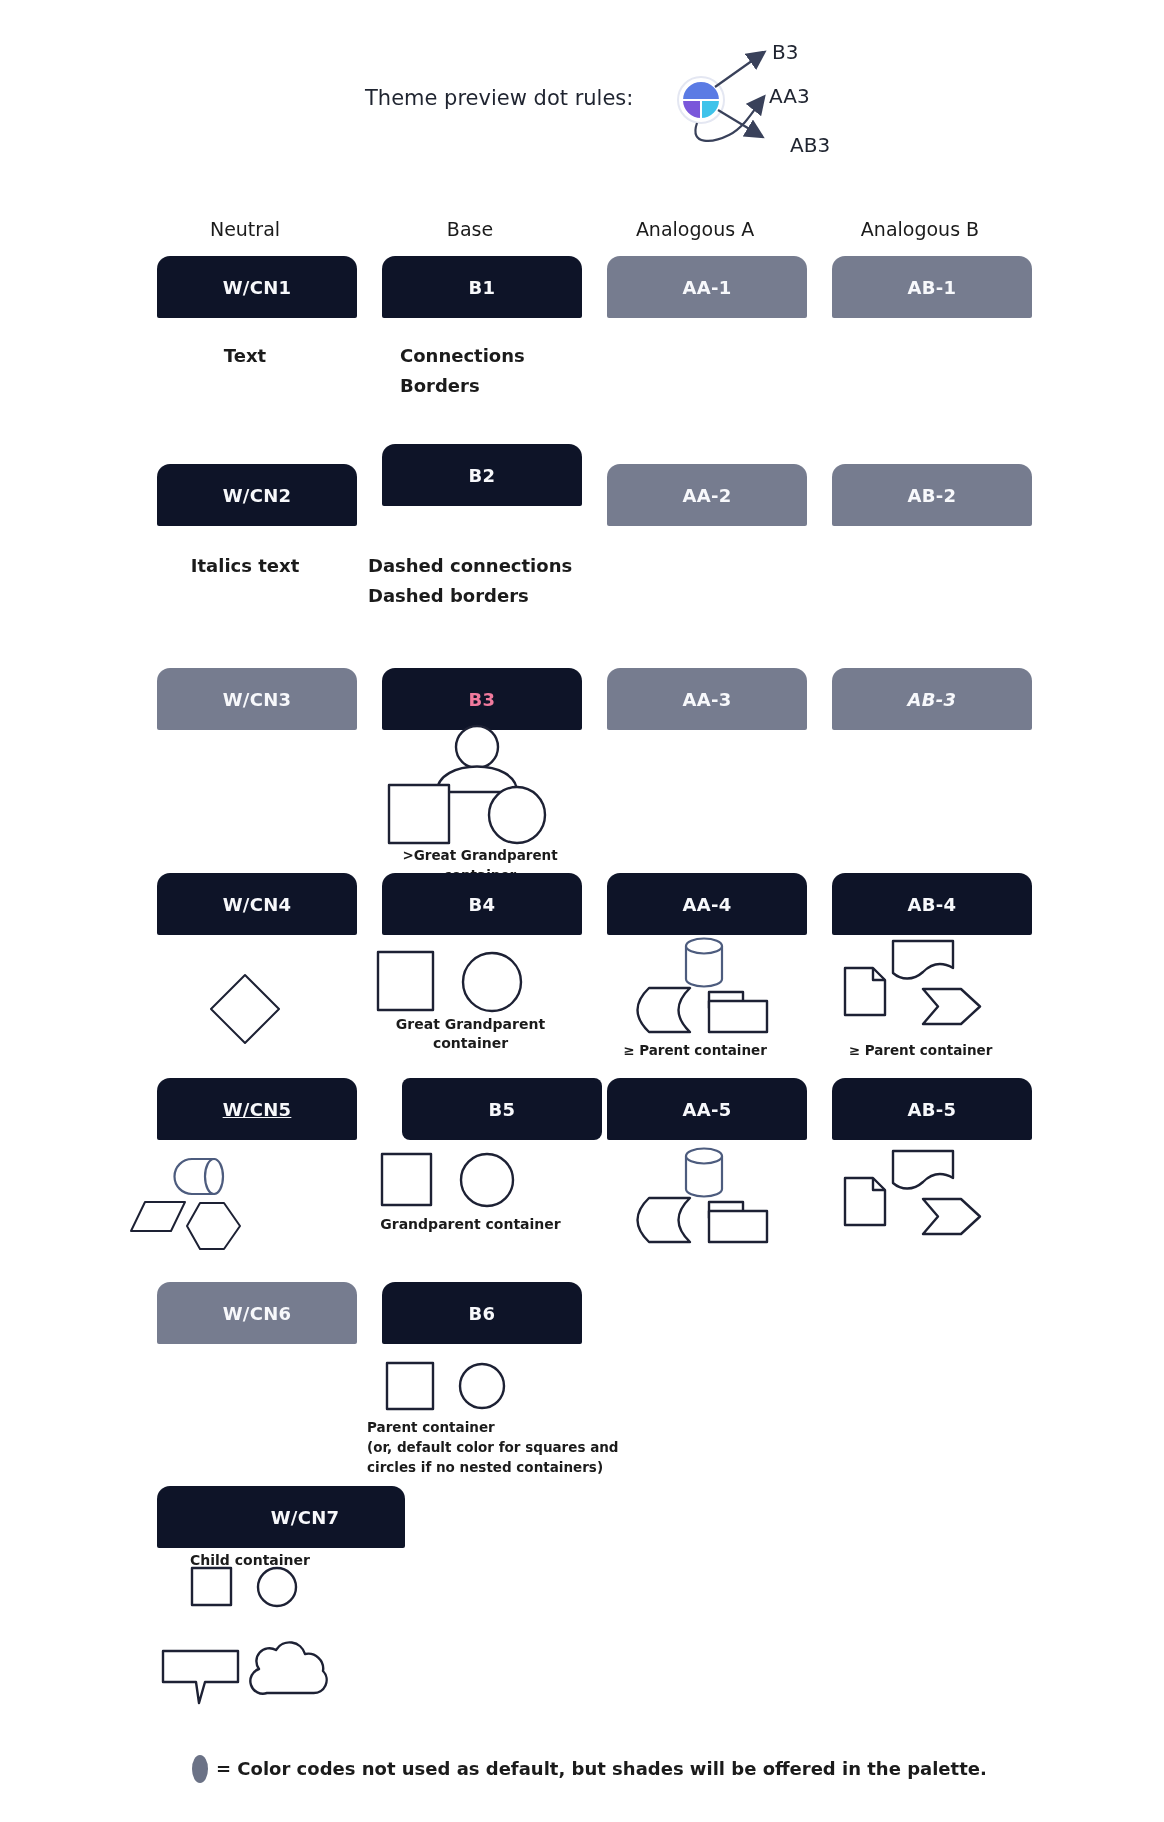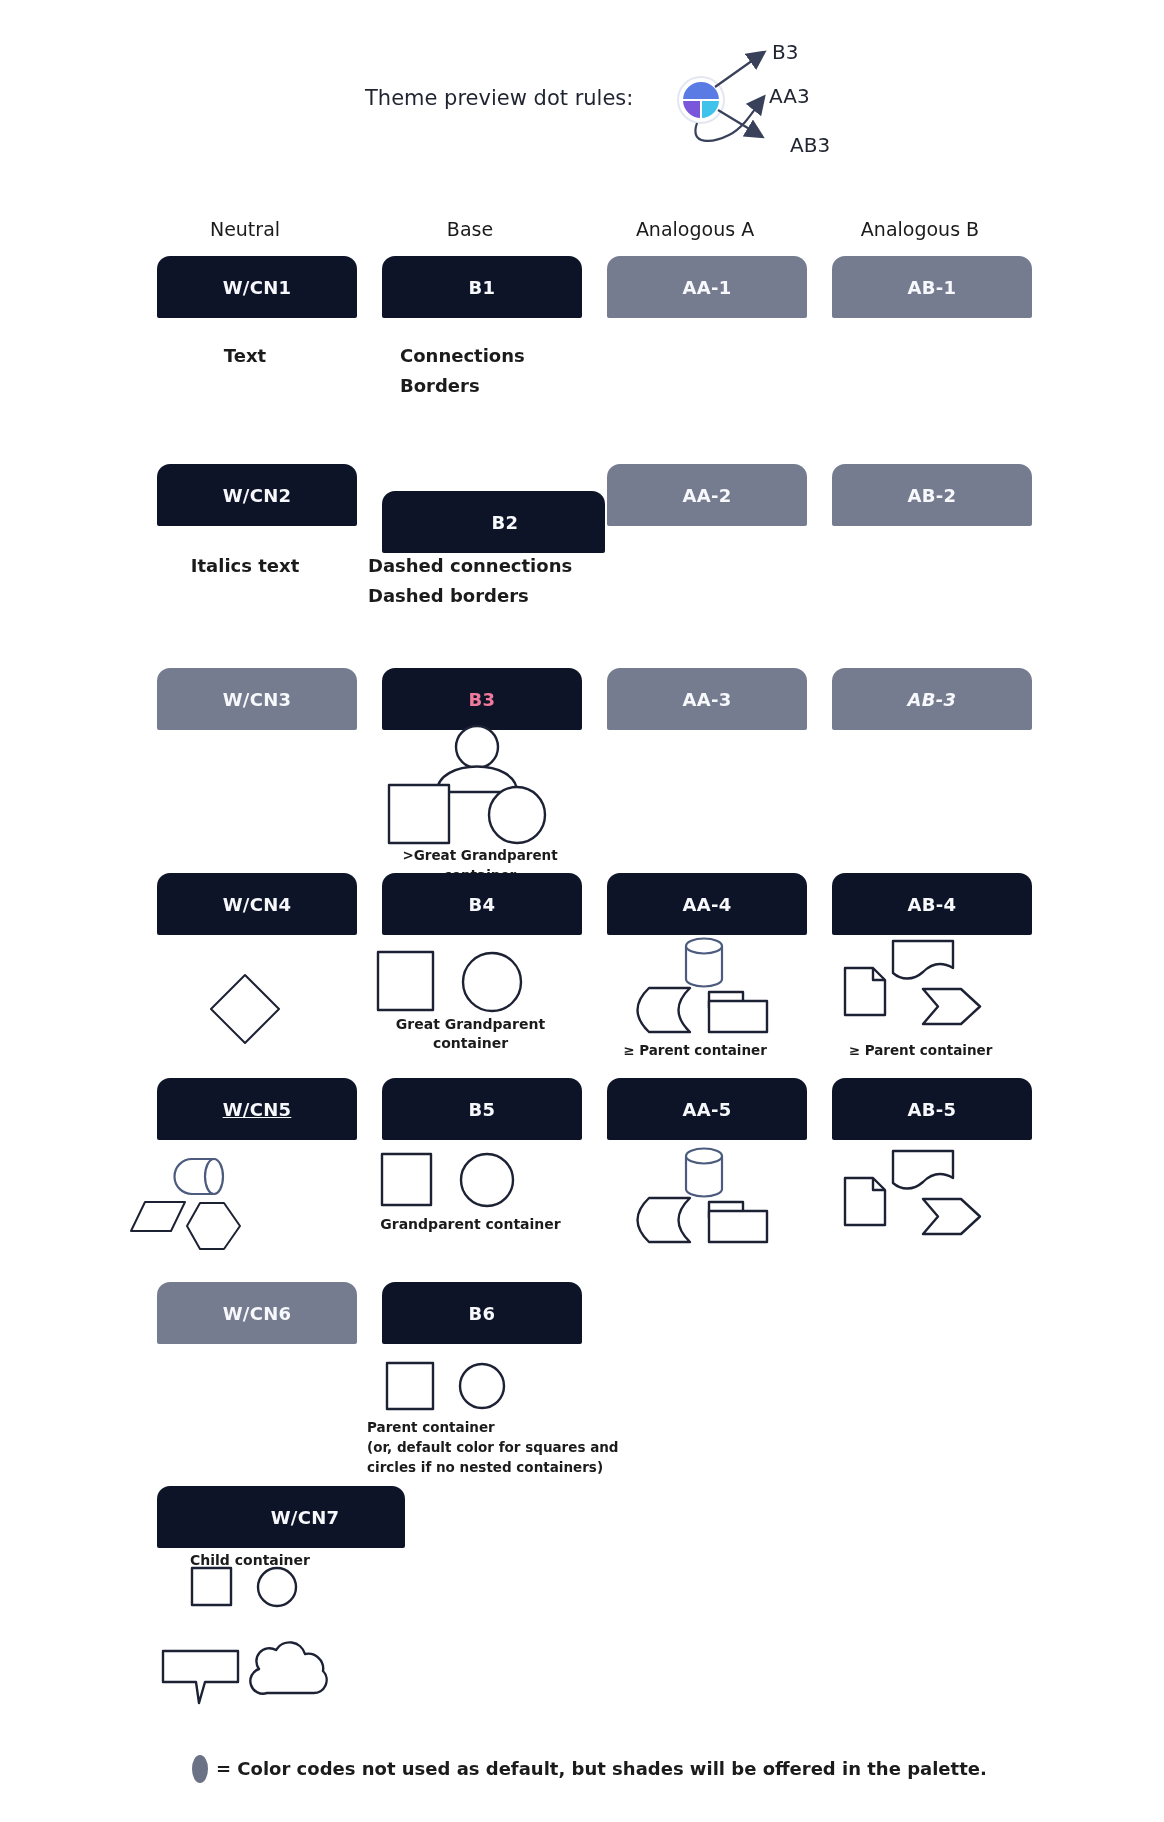--- a/index.html
+++ b/index.html
@@ -62,21 +62,21 @@
   <div class="abs pill dark" style="left:370px;top:256px;">B1</div>
   <div class="abs pill gray" style="left:595px;top:256px;">AA-1</div>
   <div class="abs pill gray" style="left:820px;top:256px;">AB-1</div>
   <div class="abs cap cap-lg center" style="left:180px;top:341px;width:130px;">Text</div>
   <div class="abs cap cap-lg" style="left:400px;top:341px;">
     <div>Connections</div>
     <div>Borders</div>
   </div>
 
   <div class="abs pill dark" style="left:145px;top:464px;">W/CN2</div>
-  <div class="abs pill dark" style="left:370px;top:491px;padding-left:23px;">B2</div>
+  <div class="abs pill dark" style="left:370px;top:444px;">B2</div>
   <div class="abs pill gray" style="left:595px;top:464px;">AA-2</div>
   <div class="abs pill gray" style="left:820px;top:464px;">AB-2</div>
   <div class="abs cap cap-lg center" style="left:180px;top:551px;width:130px;">Italics text</div>
   <div class="abs cap cap-lg" style="left:368px;top:551px;">
     <div>Dashed connections</div>
     <div>Dashed borders</div>
   </div>
 
   <div class="abs pill gray" style="left:145px;top:668px;">W/CN3</div>
   <div class="abs pill dark accent" style="left:370px;top:668px;">B3</div>
@@ -117,21 +117,21 @@
 
   <svg class="abs" style="left:835px;top:935px;" width="160" height="105" viewBox="0 0 160 105">
     <path d="M 58 6 H 118 V 33 C 106 26 96 29 88 37 C 78 46 66 45 58 38 Z" class="shape"></path>
     <path d="M 10 33 H 38 L 50 45 V 80 H 10 Z" class="shape"></path>
     <path d="M 38 33 V 45 H 50" class="shape nofill"></path>
     <polygon points="88,54 126,54 145,71.5 126,89 88,89 103,71.5" class="shape"></polygon>
   </svg>
   <div class="abs cap cap-sm center" style="left:828px;top:1040px;width:185px;">≥ Parent container</div>
 
   <div class="abs pill dark" style="left:145px;top:1078px;text-decoration:underline;">W/CN5</div>
-  <div class="abs pill dark" style="left:370px;top:1078px;">B5</div>
+  <div class="abs pill dark" style="left:390px;top:1078px;border-radius:8px;">B5</div>
   <div class="abs pill dark" style="left:595px;top:1078px;">AA-5</div>
   <div class="abs pill dark" style="left:820px;top:1078px;">AB-5</div>
 
   <svg class="abs" style="left:120px;top:1150px;" width="130" height="105" viewBox="0 0 130 105">
     <path d="M 94 9 H 72 A 17.5 17.5 0 0 0 72 44 H 94 Z" class="shape-blue"></path>
     <ellipse cx="94" cy="26.5" rx="9" ry="17.5" class="shape-blue"></ellipse>
     <polygon points="25,52 65,52 51,81 11,81" class="shape-thin"></polygon>
     <polygon points="80,53 104,53 120,76 104,99 80,99 67,76" class="shape-thin"></polygon>
   </svg>
 

